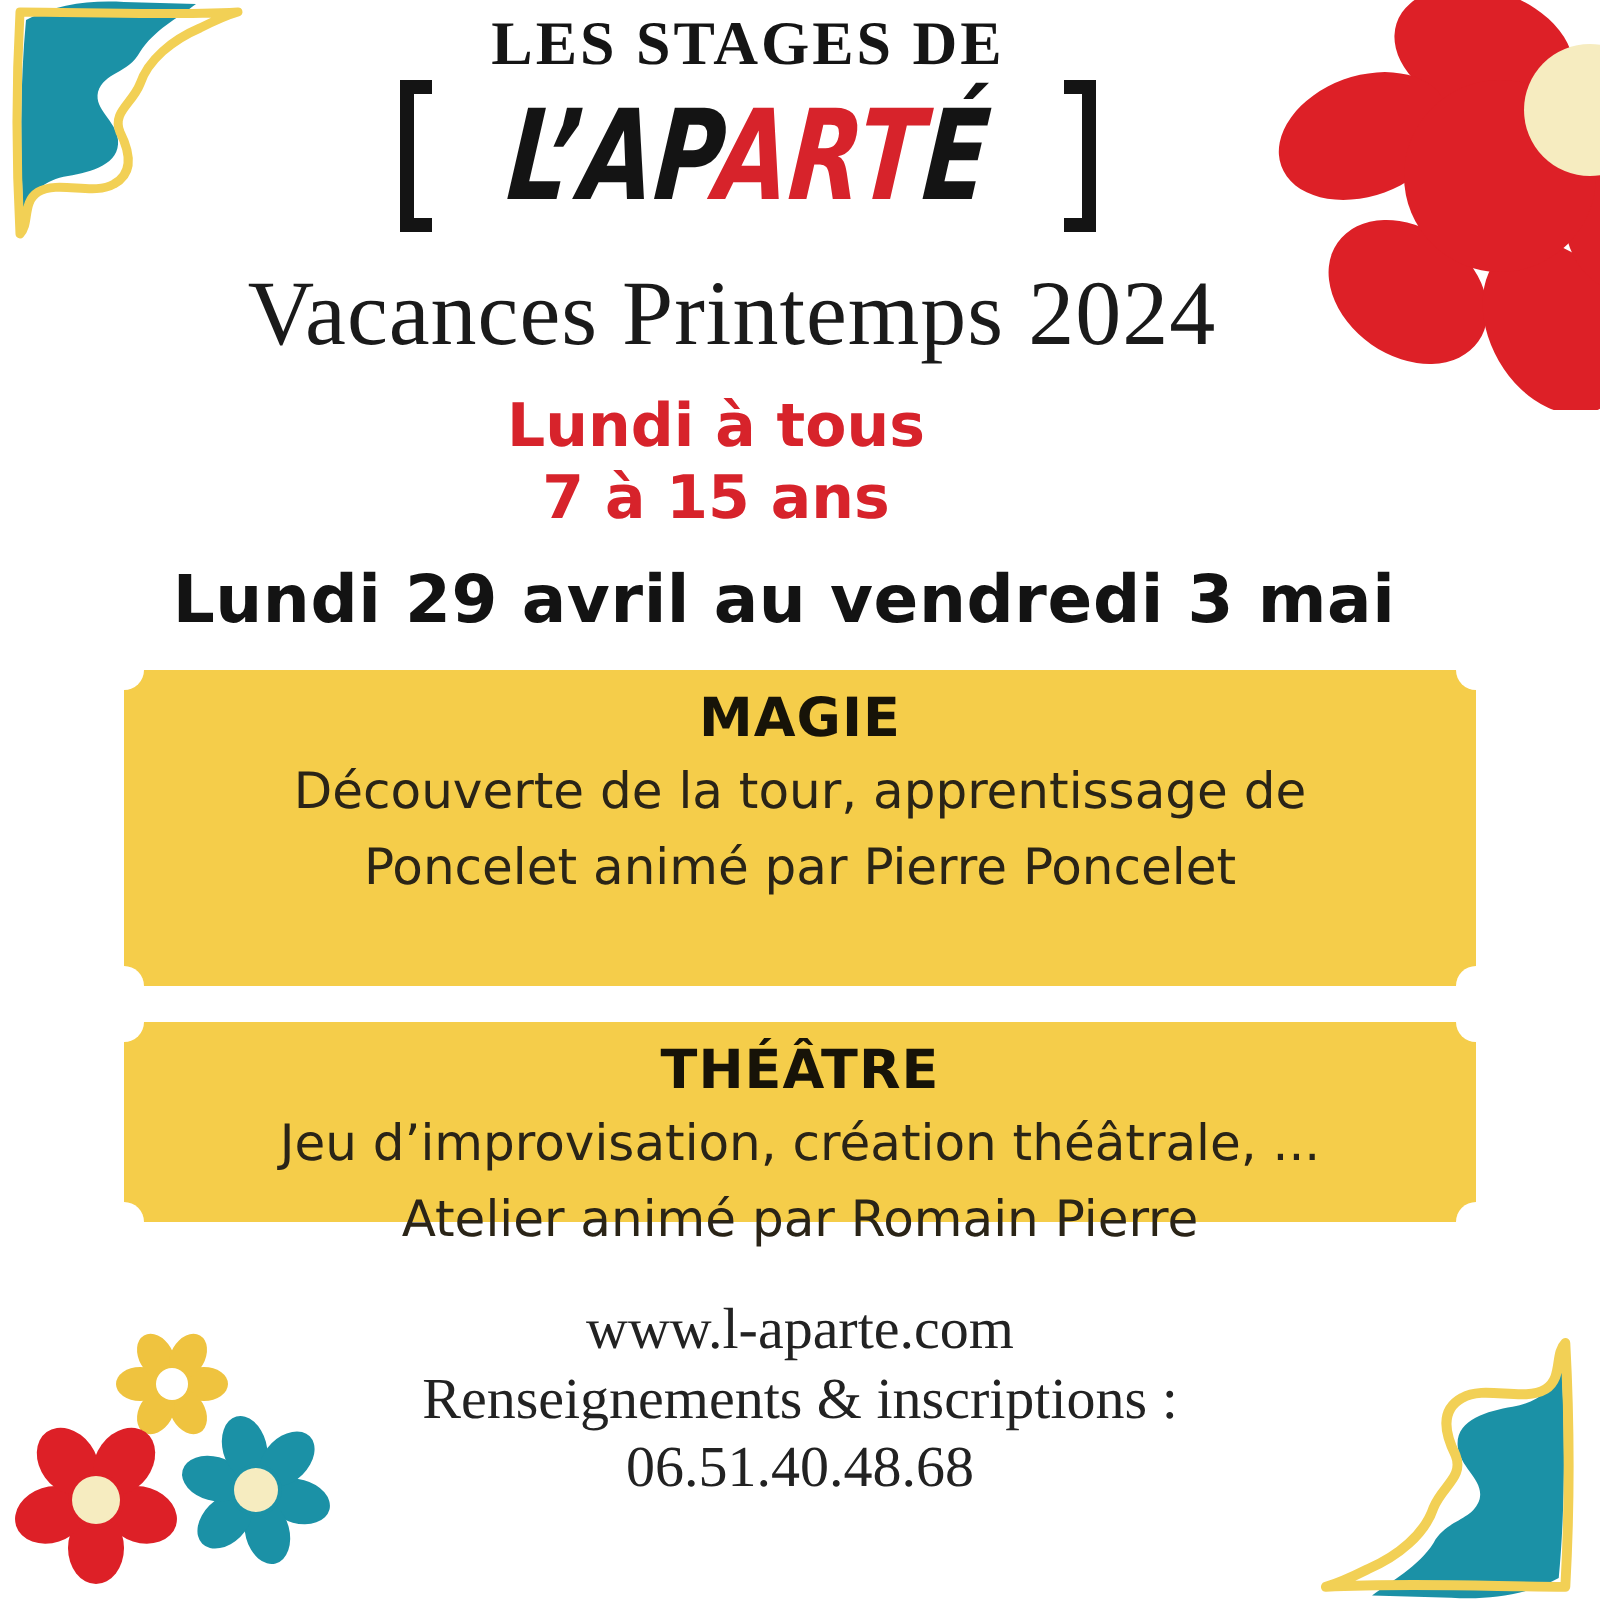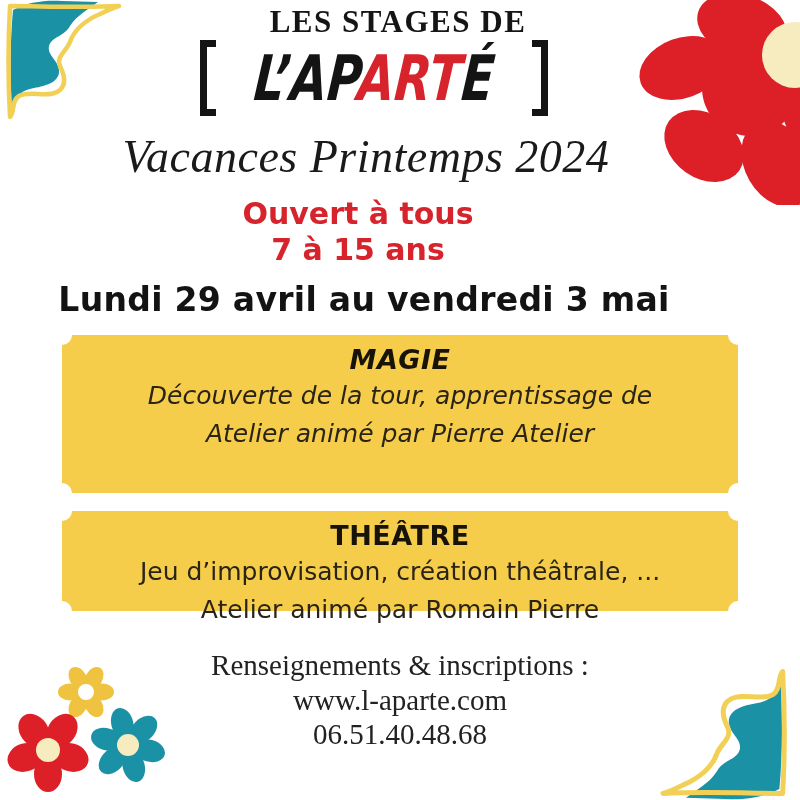--- a/index.html
+++ b/index.html
@@ -7,54 +7,54 @@
     width:800px;height:800px;position:relative;overflow:hidden;background:#ffffff;
     font-family:"DejaVu Sans",sans-serif;color:#1c1c1c;
   }
   .abs{position:absolute;}
   .center{text-align:center;}
 
   
   .kicker{
     top:4px;left:0;width:748px;
     font-family:"Liberation Serif",serif;font-weight:700;
-    font-size:31px;letter-spacing:1.5px;color:#151515;padding-left:24px;
+    font-size:31px;letter-spacing:1.5px;color:#151515;
   }
   .logo-row{
     top:38px;left:0;width:748px;height:80px;
     display:flex;align-items:center;justify-content:center;gap:12px;
   }
   .bracket{width:16px;height:76px;border:7px solid #141414;box-sizing:border-box;}
   .bracket.l{border-right:none;}
   .bracket.r{border-left:none;}
   .logo-text{
     display:inline-block;white-space:nowrap;line-height:76px;
     font-size:58px;font-weight:bold;font-style:italic;color:#141414;
     transform:scale(0.82,1.08) skewX(-6deg);
   }
   .logo-text .accent{color:#D7232B;}
 
   .season{
     top:130px;left:0;width:732px;
-    font-family:"Liberation Serif",serif;font-size:46px;color:#1a1a1a;letter-spacing:.5px;font-style:italic;
+    font-family:"Liberation Serif",serif;font-size:46px;color:#1a1a1a;letter-spacing:.5px;
   }
   .audience{
     top:196px;left:0;width:716px;
     font-size:30px;font-weight:bold;color:#D7232B;line-height:36px;
   }
   .dates{
     top:280px;left:0;width:728px;
-    font-size:33px;font-weight:bold;color:#131313;letter-spacing:.3px;
+    font-size:33px;font-weight:bold;color:#131313;letter-spacing:.3px;padding-left:28px;
   }
 
   
   .card{
     left:62px;width:676px;background:#F5CD4A;color:#2a2417;text-align:center;
   }
-  .card1{top:335px;height:158px;font-style:italic;}
+  .card1{top:335px;height:158px;}
   .card2{top:511px;height:100px;}
   .notch{position:absolute;width:20px;height:20px;background:#fff;border-radius:50%;}
   .notch.tl{left:-10px;top:-10px;}
   .notch.tr{right:-10px;top:-10px;}
   .notch.bl{left:-10px;bottom:-10px;}
   .notch.br{right:-10px;bottom:-10px;}
   .card h2{margin:9px 0 2px;font-size:27px;font-weight:bold;letter-spacing:.5px;color:#171308;}
   .card .line{font-size:25px;line-height:38px;}
 
   
@@ -134,43 +134,43 @@
 
 <div class="abs logo-row">
   <span class="bracket l" aria-label="["></span>
   <span class="logo-text"><span>L’AP</span><span class="accent">ART</span><span>É</span></span>
   <span class="bracket r" aria-label="]"></span>
 </div>
 
 <div class="abs center season">Vacances Printemps 2024</div>
 
 <div class="abs center audience">
-  <div>Ouvert à tous</div>
+  <div>Lundi à tous</div>
   <div>7 à 15 ans</div>
 </div>
 
 <div class="abs center dates">Lundi 29 avril au vendredi 3 mai</div>
 
 <div class="abs card card1">
   <span class="notch tl"></span>
   <span class="notch tr"></span>
   <span class="notch bl"></span>
   <span class="notch br"></span>
   <h2>MAGIE</h2>
   <div class="line">Découverte de la tour, apprentissage de</div>
-  <div class="line">Atelier animé par Pierre Atelier</div>
+  <div class="line">Poncelet animé par Pierre Poncelet</div>
 </div>
 
 <div class="abs card card2">
   <span class="notch tl"></span>
   <span class="notch tr"></span>
   <span class="notch bl"></span>
   <span class="notch br"></span>
   <h2>THÉÂTRE</h2>
   <div class="line">Jeu d’improvisation, création théâtrale, ...</div>
   <div class="line">Atelier animé par Romain Pierre</div>
 </div>
 
 <div class="abs center contact">
+  <div>www.l-aparte.com</div>
   <div>Renseignements &amp; inscriptions :</div>
-  <div>www.l-aparte.com</div>
   <div>06.51.40.48.68</div>
 </div>
 
 </body></html>

